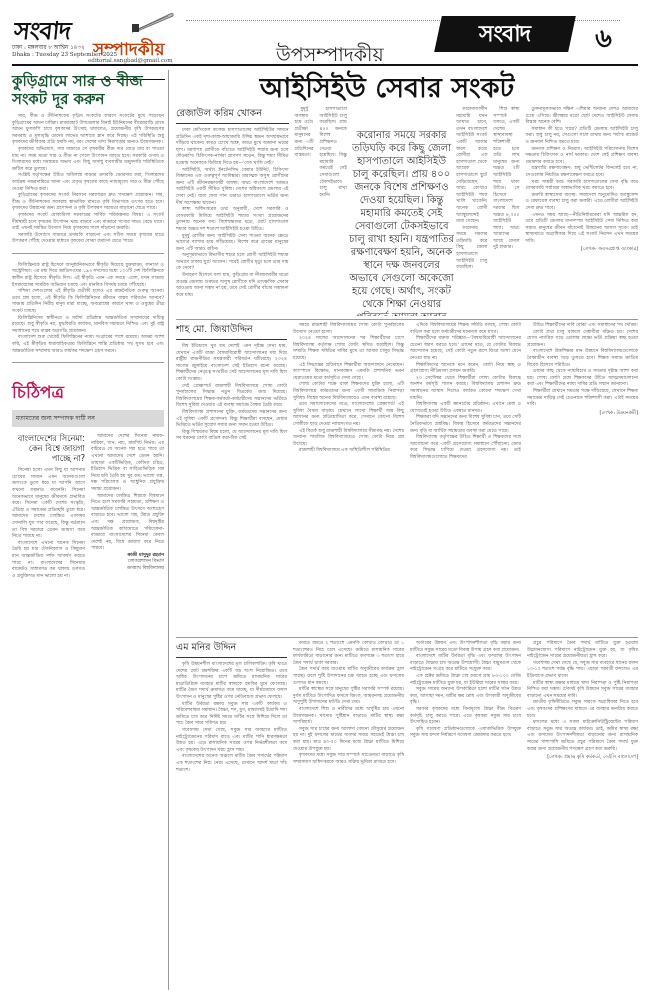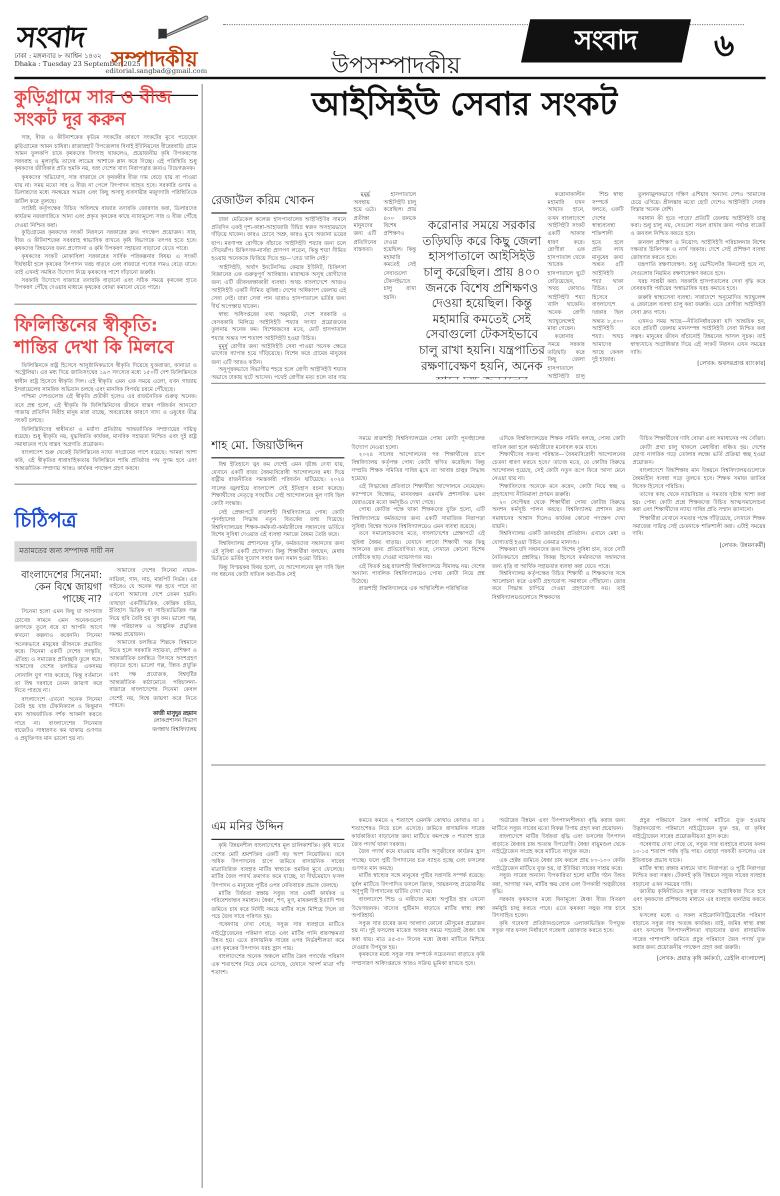--- a/index.html
+++ b/index.html
@@ -16,37 +16,37 @@
   .section-center { position: absolute; left: 276px; top: 23px; font-family: "DejaVu Sans", sans-serif; font-size: 19px; color: #222; margin-top: 17px; }
   .logo-right { position: absolute; left: 438px; top: 16px; width: 134px; height: 36px; background: #111; transform: skewX(-12deg); display: flex; align-items: center; justify-content: center; }
   .logo-right span { color: #fff; font-family: "DejaVu Sans", sans-serif; font-weight: bold; font-size: 22px; transform: skewX(12deg); letter-spacing: -1px; }
   .page-num { position: absolute; left: 595px; top: 18px; font-family: "DejaVu Sans", sans-serif; font-size: 26px; font-weight: bold; color: #111; }
   .masthead-rule { position: absolute; left: 12px; right: 12px; top: 64px; border-top: 2px solid #111; }
 
   .col-left { position: absolute; left: 12px; top: 68px; width: 152px; height: 925px; }
   .vrule { position: absolute; left: 168px; top: 70px; height: 920px; border-left: 1px solid #999; }
   .main { position: absolute; left: 176px; top: 68px; width: 462px; }
 
-  .ed-title { font-family: "DejaVu Sans", sans-serif; font-size: 15px; line-height: 18px; color: #ef4444; margin-top: 4px; }
+  .ed-title { font-family: "DejaVu Sans", sans-serif; font-size: 15px; line-height: 18px; color: #14532d; margin-top: 4px; }
   .body-text { font-size: 4.6px; line-height: 6.6px; color: #555; text-align: justify; }
   .body-text p { text-indent: 6px; }
   .sep { border-top: 1px solid #999; margin: 8px 0; }
 
-  .chithi-title { font-family: "DejaVu Sans", sans-serif; font-size: 17px; margin: 16px 0 3px; color: #1d4ed8; }
+  .chithi-title { font-family: "DejaVu Sans", sans-serif; font-size: 17px; margin: 16px 0 3px; color: #be185d; }
   .chithi-banner { background: #d9d9d9; font-size: 6px; padding: 3px 4px; color: #333; margin-bottom: 6px; }
   .letter-cols { display: flex; gap: 6px; }
   .letter-cols > div { flex: 1; }
   .letter-title { font-family: "DejaVu Sans", sans-serif; font-size: 8.2px; line-height: 10px; color: #222; margin-bottom: 4px; text-align: right; }
   .sign { text-align: right; font-size: 4.6px; line-height: 6.4px; color: #444; }
   .sign b { color: #222; }
 
   .headline { font-family: "DejaVu Sans", sans-serif; color: #111; text-align: center; }
   .byline { font-family: "DejaVu Sans", sans-serif; font-size: 9.5px; color: #222; border-bottom: 1px solid #333; padding-bottom: 2px; margin-bottom: 3px; white-space: nowrap; }
   .cols4 { display: flex; gap: 6px; }
-  .cols4 > div { flex: 1; min-width: 0; margin-top: 42px; }
+  .cols4 > div { flex: 1; min-width: 0; }
   .pullquote { font-family: "DejaVu Sans", sans-serif; font-size: 8.6px; line-height: 11.4px; color: #333; text-align: center; }
   .pull-big { font-size: 10px; line-height: 13px; color: #333; }
   .credit { text-align: right; font-size: 4.8px; color: #444; margin-top: 1px; }
 </style>
 </head>
 <body>
 
 <header class="masthead">
   <div class="logo-left">সংবাদ</div>
   <svg class="quill-icon" viewBox="0 0 45 24">
@@ -76,21 +76,20 @@
       <p>সার, বীজ ও কীটনাশকের কৃত্রিম সংকটের কারণে সংকটের মুখে পড়েছেন কুড়িগ্রামের আমন চাষিরা। রাজারহাট উপজেলার বিনাই ইউনিয়নের বীরেরবাড়ি গ্রামে আমন ফুলকপি চাষে কৃষকদের উৎসাহ থাকলেও, প্রয়োজনীয় কৃষি উপকরণের সরবরাহ ও মূল্যবৃদ্ধি তাদের লাভের আশাকে ম্লান করে দিচ্ছে। এই পরিস্থিতি শুধু কৃষকদের জীবিকার প্রতি হুমকি নয়, বরং দেশের খাদ্য নিরাপত্তার জন্যও উদ্বেগজনক।</p>
       <p>কৃষকদের অভিযোগ, সার বাজারে সে কৃষকরীর বীজ দাম বেড়ে যায় বা পাওয়া যায় না। সময় মতো সার ও বীজ না পেলে উৎপাদন ব্যাহত হবে। সরকারি গুদাম ও ডিলারদের মধ্যে সমন্বয়ের অভাব এবং কিছু অসাধু ব্যবসায়ীর মজুদদারি পরিস্থিতিকে জটিল করে তুলছে।</p>
       <p>সংশ্লিষ্ট কর্তৃপক্ষের উচিত অবিলম্বে বাজার তদারকি জোরদার করা, ডিলারদের কার্যক্রম নজরদারিতে আনা এবং প্রকৃত কৃষকের কাছে ন্যায্যমূল্যে সার ও বীজ পৌঁছে দেওয়া নিশ্চিত করা।</p>
       <p>কুড়িগ্রামের কৃষকদের সংকট নিরসনে সরকারের দ্রুত পদক্ষেপ প্রয়োজন। সার, বীজ ও কীটনাশকের সরবরাহ স্বাভাবিক রাখতে কৃষি বিভাগকে তৎপর হতে হবে। কৃষকদের উন্নয়নের জন্য প্রণোদনা ও কৃষি উপকরণ সহায়তা বাড়ানো যেতে পারে।</p>
       <p>কৃষকদের সংকট মোকাবিলা সরকারের সার্বিক পরিকল্পনার বিষয়। এ সংকট দীর্ঘস্থায়ী হলে কৃষকের উৎপাদন খরচ বাড়বে এবং বাজারে পণ্যের দামও বেড়ে যাবে। তাই এখনই সমন্বিত উদ্যোগ নিয়ে কৃষকদের পাশে দাঁড়ানো জরুরি।</p>
       <p>সরকারি উদ্যোগে বাজারে তদারকি বাড়ানো এবং সঠিক সময়ে কৃষকের হাতে উপকরণ পৌঁছে দেওয়ার মাধ্যমে কৃষকের বোঝা কমানো যেতে পারে।</p>
     </div>
   </section>
   <div class="sep"></div>
   <section>
-    <h2 class="ed-title">ফিলিস্তিনের স্বীকৃতি: শান্তির দেখা কি মিলবে</h2>
     <div class="body-text" style="margin-top:5px;">
       <p>ফিলিস্তিনকে রাষ্ট্র হিসেবে আনুষ্ঠানিকভাবে স্বীকৃতি দিয়েছে যুক্তরাজ্য, কানাডা ও অস্ট্রেলিয়া। এর মধ্য দিয়ে জাতিসংঘের ১৯৩ সদস্যের মধ্যে ১৫০টি দেশ ফিলিস্তিনকে স্বাধীন রাষ্ট্র হিসেবে স্বীকৃতি দিল। এই স্বীকৃতি এমন এক সময়ে এলো, যখন গাজায় ইসরায়েলের সামরিক অভিযান চলছে এবং মানবিক বিপর্যয় চরমে পৌঁছেছে।</p>
       <p>পশ্চিমা দেশগুলোর এই স্বীকৃতি প্রতীকী হলেও এর রাজনৈতিক গুরুত্ব অনেক। তবে প্রশ্ন হলো, এই স্বীকৃতি কি ফিলিস্তিনিদের জীবনে বাস্তব পরিবর্তন আনবে? গাজায় প্রতিদিন নিরীহ মানুষ মারা যাচ্ছে, অবরোধের কারণে খাদ্য ও ওষুধের তীব্র সংকট চলছে।</p>
       <p>ফিলিস্তিনিদের স্বাধীনতা ও মর্যাদা প্রতিষ্ঠায় আন্তর্জাতিক সম্প্রদায়ের দায়িত্ব রয়েছে। শুধু স্বীকৃতি নয়, যুদ্ধবিরতি কার্যকর, মানবিক সহায়তা নিশ্চিত এবং দুই রাষ্ট্র সমাধানের পথে বাস্তব অগ্রগতি প্রয়োজন।</p>
       <p>বাংলাদেশ শুরু থেকেই ফিলিস্তিনের ন্যায্য সংগ্রামের পাশে রয়েছে। আমরা আশা করি, এই স্বীকৃতির ধারাবাহিকতায় ফিলিস্তিনে শান্তি প্রতিষ্ঠার পথ সুগম হবে এবং আন্তর্জাতিক সম্প্রদায় আরও কার্যকর পদক্ষেপ গ্রহণ করবে।</p>
     </div>
   </section>
   <div class="sep"></div>
   <section>
     <h2 class="chithi-title">চিঠিপত্র</h2>
@@ -116,21 +115,21 @@
       </div>
     </div>
   </section>
 </aside>
 
 <div class="vrule"></div>
 
 <main class="main">
 
   <article style="height:248px; overflow:hidden;">
-    <h1 class="headline" style="font-size:27px; line-height:32px; margin:4px 0 14px; padding-right:40px;">আইসিইউ সেবার সংকট</h1>
+    <h1 class="headline" style="font-size:27px; line-height:32px; margin:4px 0 2px; padding-right:40px;">আইসিইউ সেবার সংকট</h1>
     <div class="cols4">
       <div>
         <div class="byline">রেজাউল করিম খোকন</div>
         <div class="body-text">
           <p>ঢাকা মেডিকেল কলেজ হাসপাতালের আইসিইউর সামনে প্রতিদিন একই দৃশ্য-কান্না-আহাজারি উদ্বিগ্ন স্বজন অসহায়ভাবে দাঁড়িয়ে থাকেন। কারও চোখে অশ্রু, কারও মুখে অজানা ভয়ের ছাপ। মরণাপন্ন রোগীকে বাঁচাতে আইসিইউ শয্যার জন্য চলে দৌড়ঝাঁপ। চিকিৎসক-নার্সরা প্রাণপণ লড়েন, কিন্তু শয্যা সীমিত হওয়ায় অনেককে ফিরিয়ে দিতে হয়—'বেড খালি নেই।'</p>
           <p>আইসিইউ, অর্থাৎ ইনটেনসিভ কেয়ার ইউনিট, চিকিৎসা বিজ্ঞানের এক গুরুত্বপূর্ণ আবিষ্কার। মারাত্মক অসুস্থ রোগীদের জন্য এটি জীবনরক্ষাকারী ব্যবস্থা। অথচ বাংলাদেশে আজও আইসিইউ একটি সীমিত সুবিধা। দেশের অধিকাংশ জেলায় এই সেবা নেই। যারা সেবা পান তারাও হাসপাতালে ভর্তির জন্য দীর্ঘ অপেক্ষায় থাকেন।</p>
           <p>স্বাস্থ্য অধিদপ্তরের তথ্য অনুযায়ী, দেশে সরকারি ও বেসরকারি মিলিয়ে আইসিইউ শয্যার সংখ্যা প্রয়োজনের তুলনায় অনেক কম। বিশেষজ্ঞদের মতে, মোট হাসপাতাল শয্যার অন্তত দশ শতাংশ আইসিইউ হওয়া উচিত।</p>
           <p>মুমূর্ষু রোগীর জন্য আইসিইউ সেবা পাওয়া অনেক ক্ষেত্রে ভাগ্যের ব্যাপার হয়ে দাঁড়িয়েছে। বিশেষ করে গ্রামের মানুষের জন্য এটি আরও কঠিন।</p>
           <p>অনুপূরকভাবে বিভাগীয় শহরে হলে রোগী আইসিইউ শয্যার অভাবে ঢাকায় ছুটে আসেন। পথেই রোগীর মৃত্যু হলে তার দায় কে নেবে?</p>
           <p>উদাহরণ হিসেবে বলা যায়, কুড়িগ্রাম বা নীলফামারীর মতো প্রত্যন্ত জেলায় গুরুতর অসুস্থ রোগীকে যদি তাৎক্ষণিক সেবার আওতায় আনা সম্ভব না হয়, তবে সেই রোগীর বাঁচার সম্ভাবনা কমে যায়।</p>

